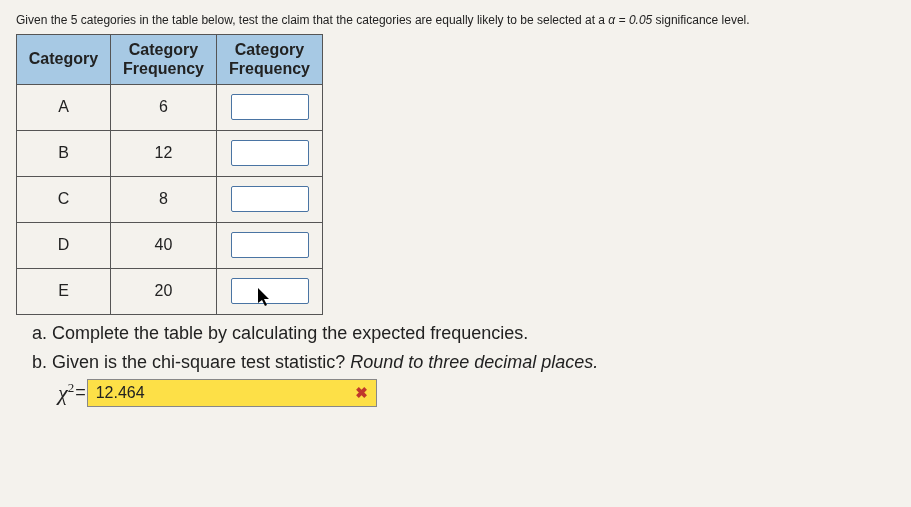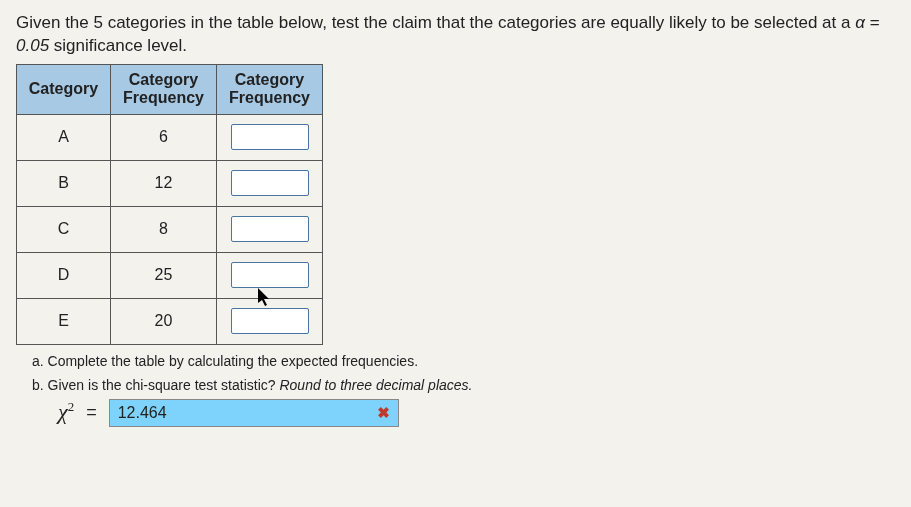--- a/index.html
+++ b/index.html
@@ -7,21 +7,21 @@
     margin: 0;
     padding: 12px 16px;
     font-family: "Segoe UI", Arial, sans-serif;
     background: #f4f2ed;
     color: #222;
     width: 911px;
     height: 507px;
     position: relative;
   }
   .prompt {
-    font-size: 17px;
+    font-size: 12px;
     line-height: 1.35;
     margin-bottom: 6px;
     max-width: 880px;
   }
   .alpha-eq { font-style: italic; }
   table.freq {
     border-collapse: collapse;
     margin-bottom: 0;
   }
   table.freq th, table.freq td {
@@ -46,43 +46,43 @@
   .exp-input {
     display: inline-block;
     width: 78px;
     height: 26px;
     border: 1px solid #4a74a3;
     border-radius: 2px;
     background: #fff;
     vertical-align: middle;
   }
   .qline {
-    font-size: 14px;
+    font-size: 18px;
     margin: 8px 0 6px 16px;
   }
   .ital { font-style: italic; margin-top: 28px; }
   .chi-row {
     margin-left: 42px;
     display: flex;
     align-items: center;
-    gap: 12px;
+    gap: 1px;
     font-size: 18px;
   }
   .chi-sym {
     font-family: "Times New Roman", serif;
     font-style: italic;
     font-size: 22px;
     position: relative;
   }
   .chi-sym sup { font-size: 13px; font-style: normal; vertical-align: super; }
   .answer-box {
     display: inline-flex;
     align-items: center;
     border: 1px solid #888;
-    background: #7dd3fc;
+    background: #fde047;
     height: 28px;
     padding: 0 8px;
     min-width: 290px;
     justify-content: space-between;
     font-size: 16px;
   }
   .x-mark {
     color: #c0392b;
     font-weight: bold;
     font-size: 15px;
@@ -128,21 +128,21 @@
       <td class="obs">12</td>
       <td class="exp"><span class="exp-input"></span></td>
     </tr>
     <tr>
       <td class="cat">C</td>
       <td class="obs">8</td>
       <td class="exp"><span class="exp-input"></span></td>
     </tr>
     <tr>
       <td class="cat">D</td>
-      <td class="obs">25</td>
+      <td class="obs">40</td>
       <td class="exp"><span class="exp-input"></span></td>
     </tr>
     <tr>
       <td class="cat">E</td>
       <td class="obs">20</td>
       <td class="exp"><span class="exp-input"></span></td>
     </tr>
   </tbody>
 </table>
 

